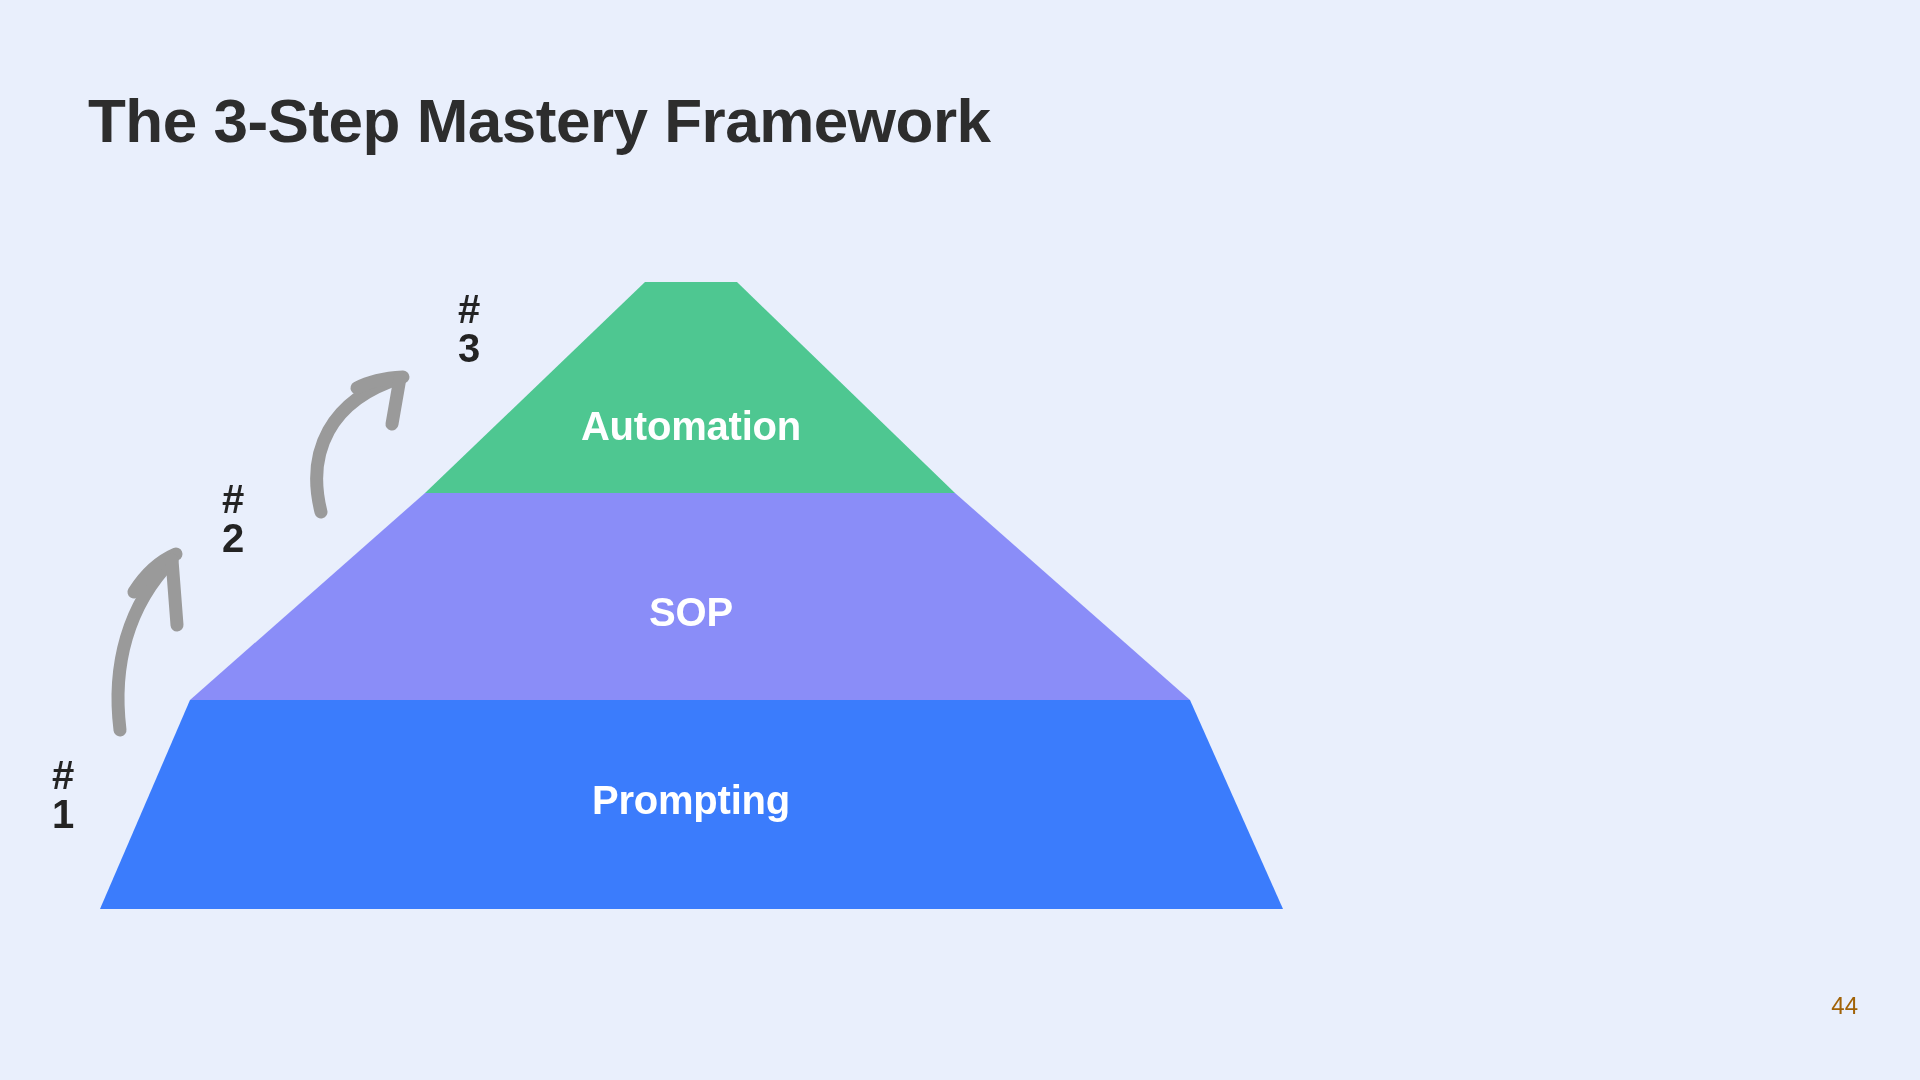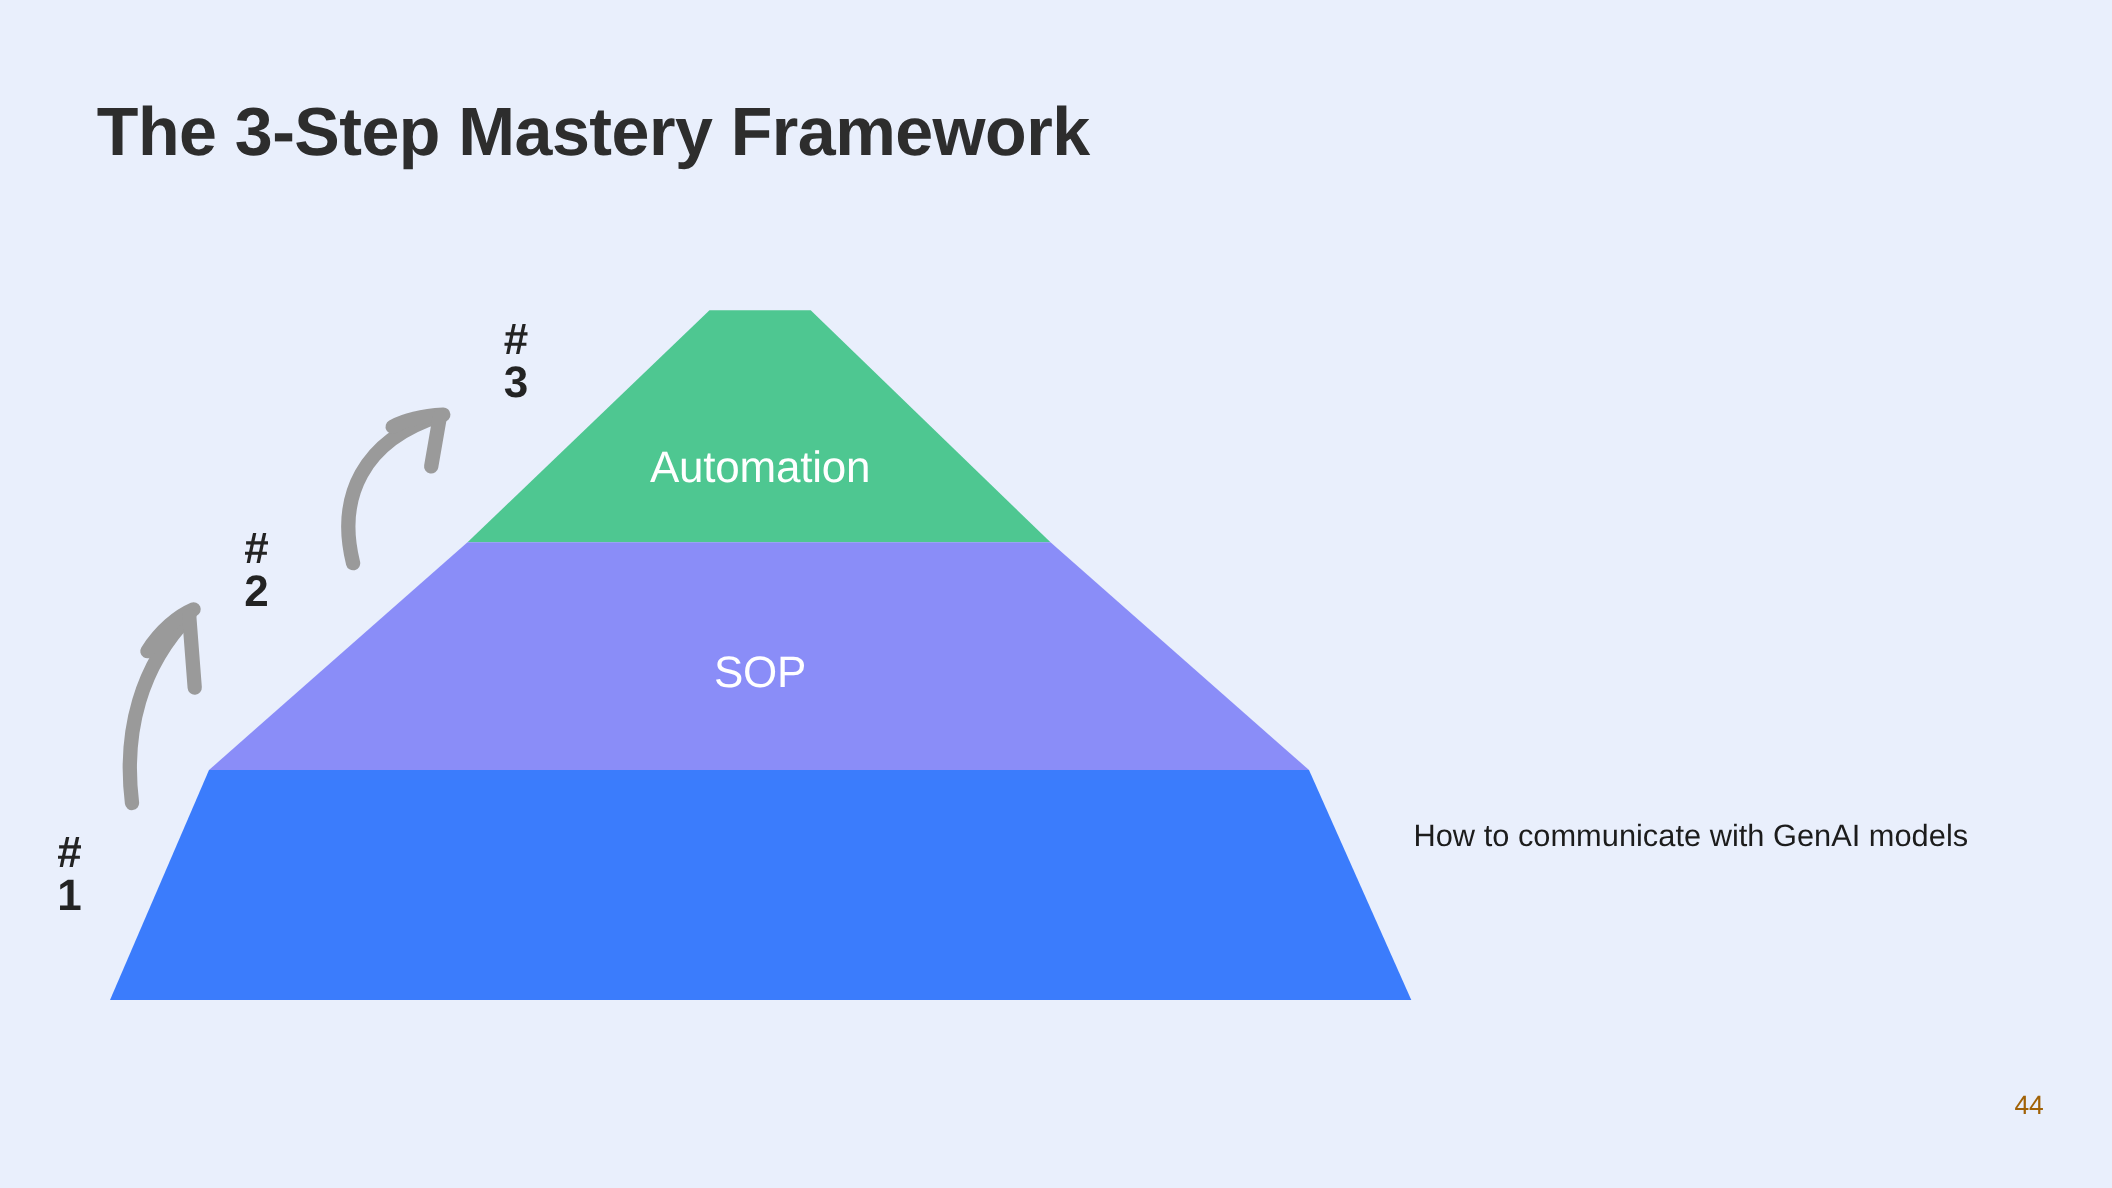--- a/index.html
+++ b/index.html
@@ -34,21 +34,21 @@
     position:absolute;
     left:0; top:0;
     width:1920px; height:1080px;
     pointer-events:none;
   }
   .pyramid-svg { display:block; width:1920px; height:1080px; }
 
   .tier-label {
     position:absolute;
     color:#ffffff;
-    font-weight:normal;
+    font-weight:bold;
     text-align:right;
     white-space:nowrap;
     transform:translate(-50%,-50%);
     letter-spacing:-0.2px;
   }
   .tier-label.t3 { left:691px; top:426px; font-size:40px; }
   .tier-label.t2 { left:691px; top:612px; font-size:40px; }
   .tier-label.t1 { left:691px; top:800px; font-size:40px; }
 
   
@@ -110,25 +110,25 @@
         <path d="M 321,512 C 306,452 330,400 400,378" stroke="#9a9a9a" stroke-width="13" fill="none" stroke-linecap="round"></path>
         <path d="M 357,388 C 368,382 385,378 403,377" stroke="#9a9a9a" stroke-width="13" fill="none" stroke-linecap="round"></path>
         <path d="M 400,378 L 392,424" stroke="#9a9a9a" stroke-width="13" fill="none" stroke-linecap="round"></path>
       </g>
 
     </svg>
   </div>
 
   <div class="tier-label t3">Automation</div>
   <div class="tier-label t2">SOP</div>
+  <div class="tier-label t1">Prompting</div>
 
   <div class="step-marker s3">#
 3</div>
   <div class="step-marker s2">#
 2</div>
   <div class="step-marker s1">#
 1</div>
 
-  <div class="desc d1">How to communicate with GenAI models</div>
 
   <div class="page-number">44</div>
 
 </div>
 
 </body></html>

